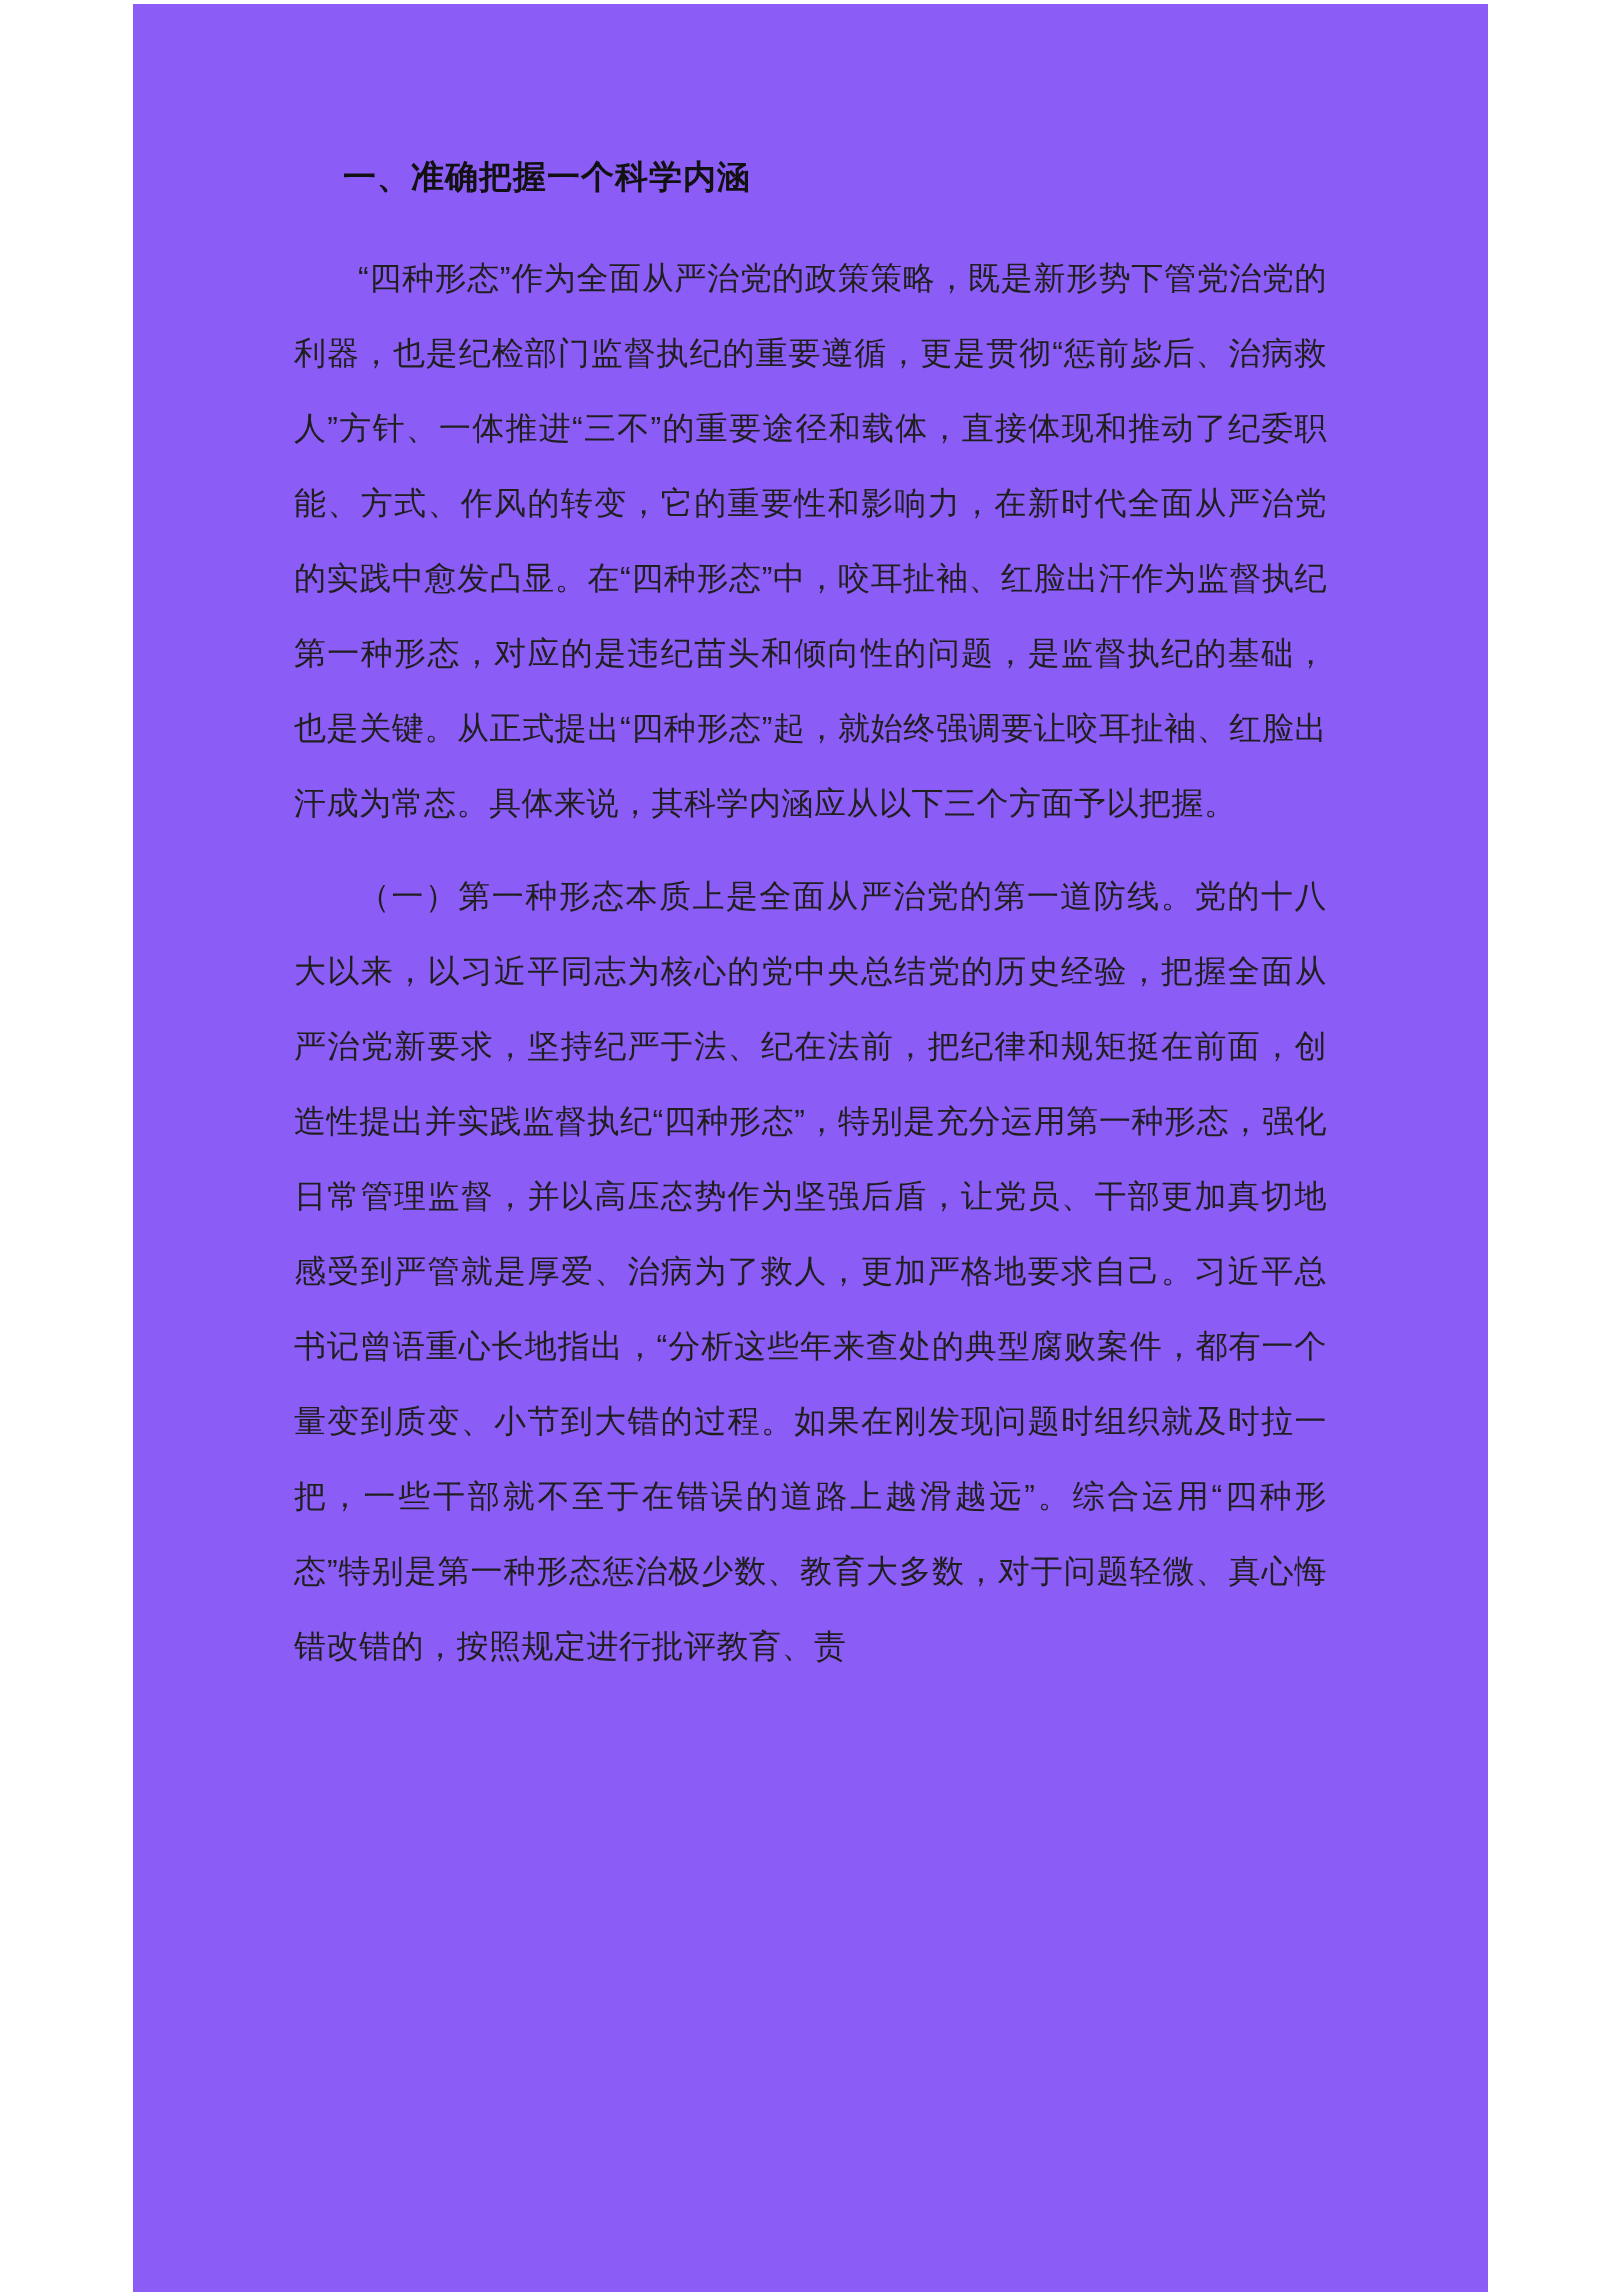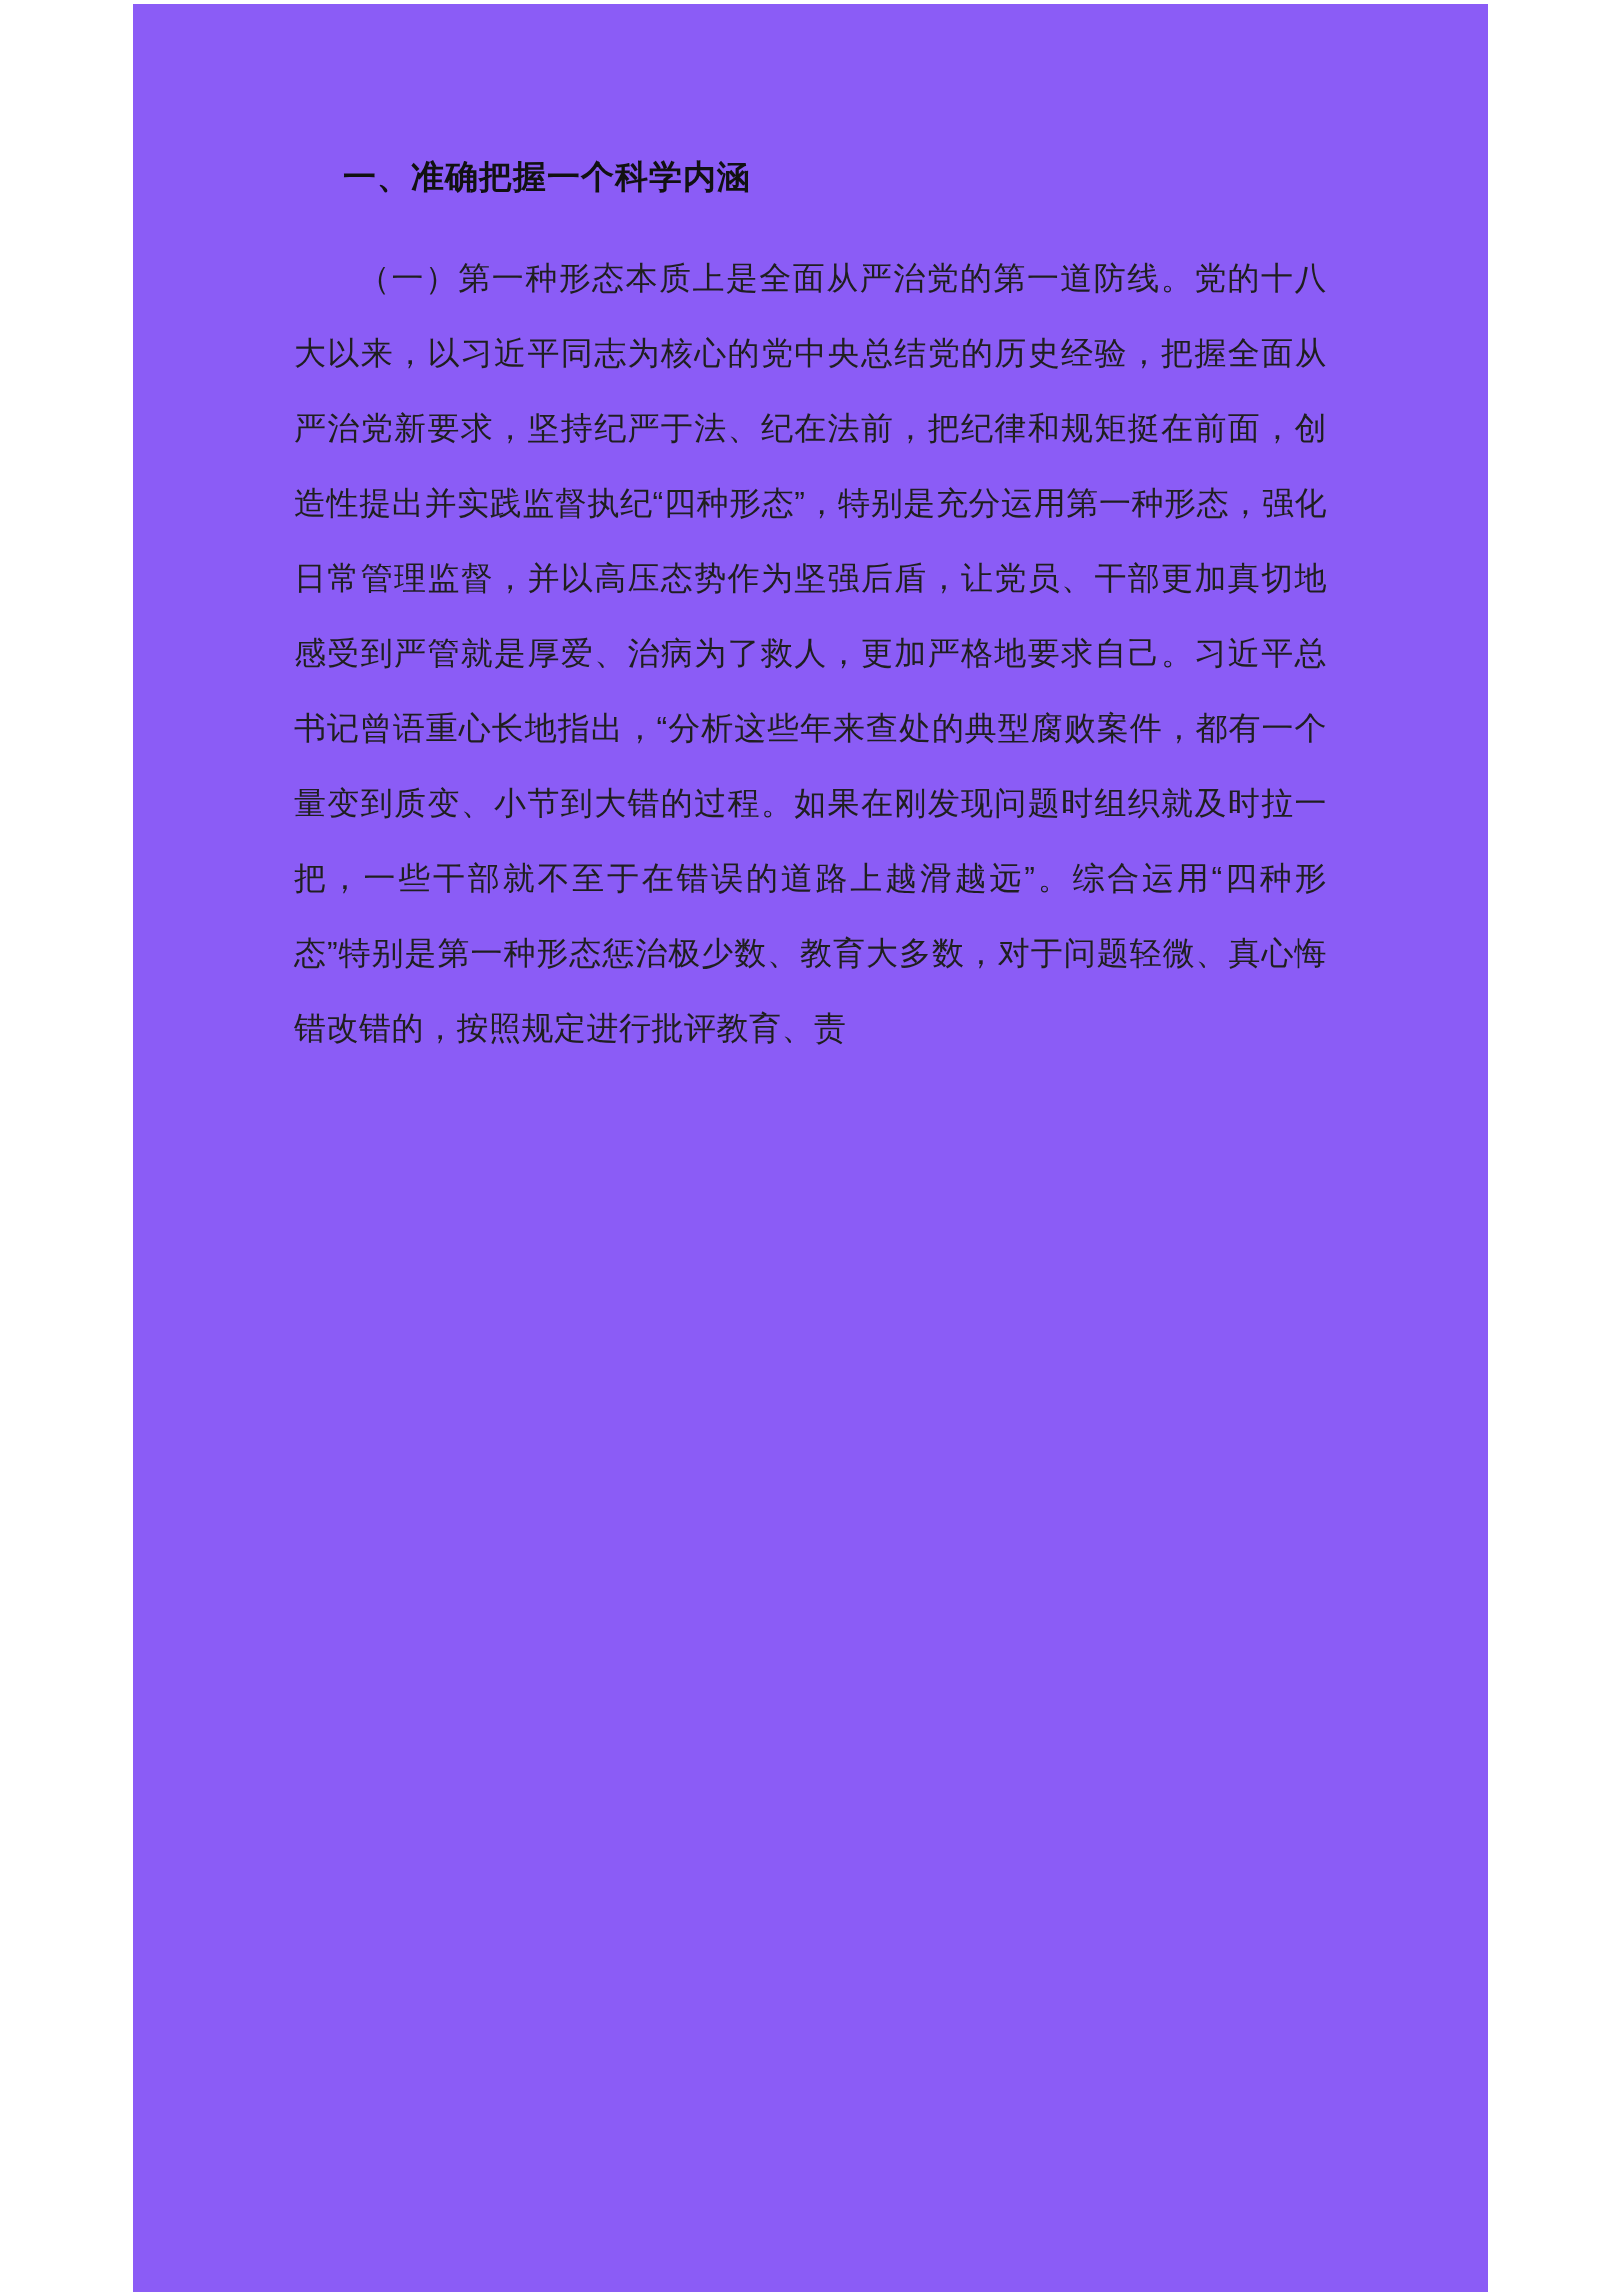--- a/index.html
+++ b/index.html
@@ -38,16 +38,17 @@
     letter-spacing: 0.5px;
     word-break: break-all;
   }
 </style>
 </head>
 <body>
 
 <div class="page">
   <h1 class="doc-heading">一、准确把握一个科学内涵</h1>
 
+  <p class="doc-paragraph">“四种形态”作为全面从严治党的政策策略，既是新形势下管党治党的利器，也是纪检部门监督执纪的重要遵循，更是贯彻“惩前毖后、治病救人”方针、一体推进“三不”的重要途径和载体，直接体现和推动了纪委职能、方式、作风的转变，它的重要性和影响力，在新时代全面从严治党的实践中愈发凸显。在“四种形态”中，咬耳扯袖、红脸出汗作为监督执纪第一种形态，对应的是违纪苗头和倾向性的问题，是监督执纪的基础，也是关键。从正式提出“四种形态”起，就始终强调要让咬耳扯袖、红脸出汗成为常态。具体来说，其科学内涵应从以下三个方面予以把握。</p>
 
   <p class="doc-paragraph">（一）第一种形态本质上是全面从严治党的第一道防线。党的十八大以来，以习近平同志为核心的党中央总结党的历史经验，把握全面从严治党新要求，坚持纪严于法、纪在法前，把纪律和规矩挺在前面，创造性提出并实践监督执纪“四种形态”，特别是充分运用第一种形态，强化日常管理监督，并以高压态势作为坚强后盾，让党员、干部更加真切地感受到严管就是厚爱、治病为了救人，更加严格地要求自己。习近平总书记曾语重心长地指出，“分析这些年来查处的典型腐败案件，都有一个量变到质变、小节到大错的过程。如果在刚发现问题时组织就及时拉一把，一些干部就不至于在错误的道路上越滑越远”。综合运用“四种形态”特别是第一种形态惩治极少数、教育大多数，对于问题轻微、真心悔错改错的，按照规定进行批评教育、责</p>
 </div>
 
 
 </body></html>

